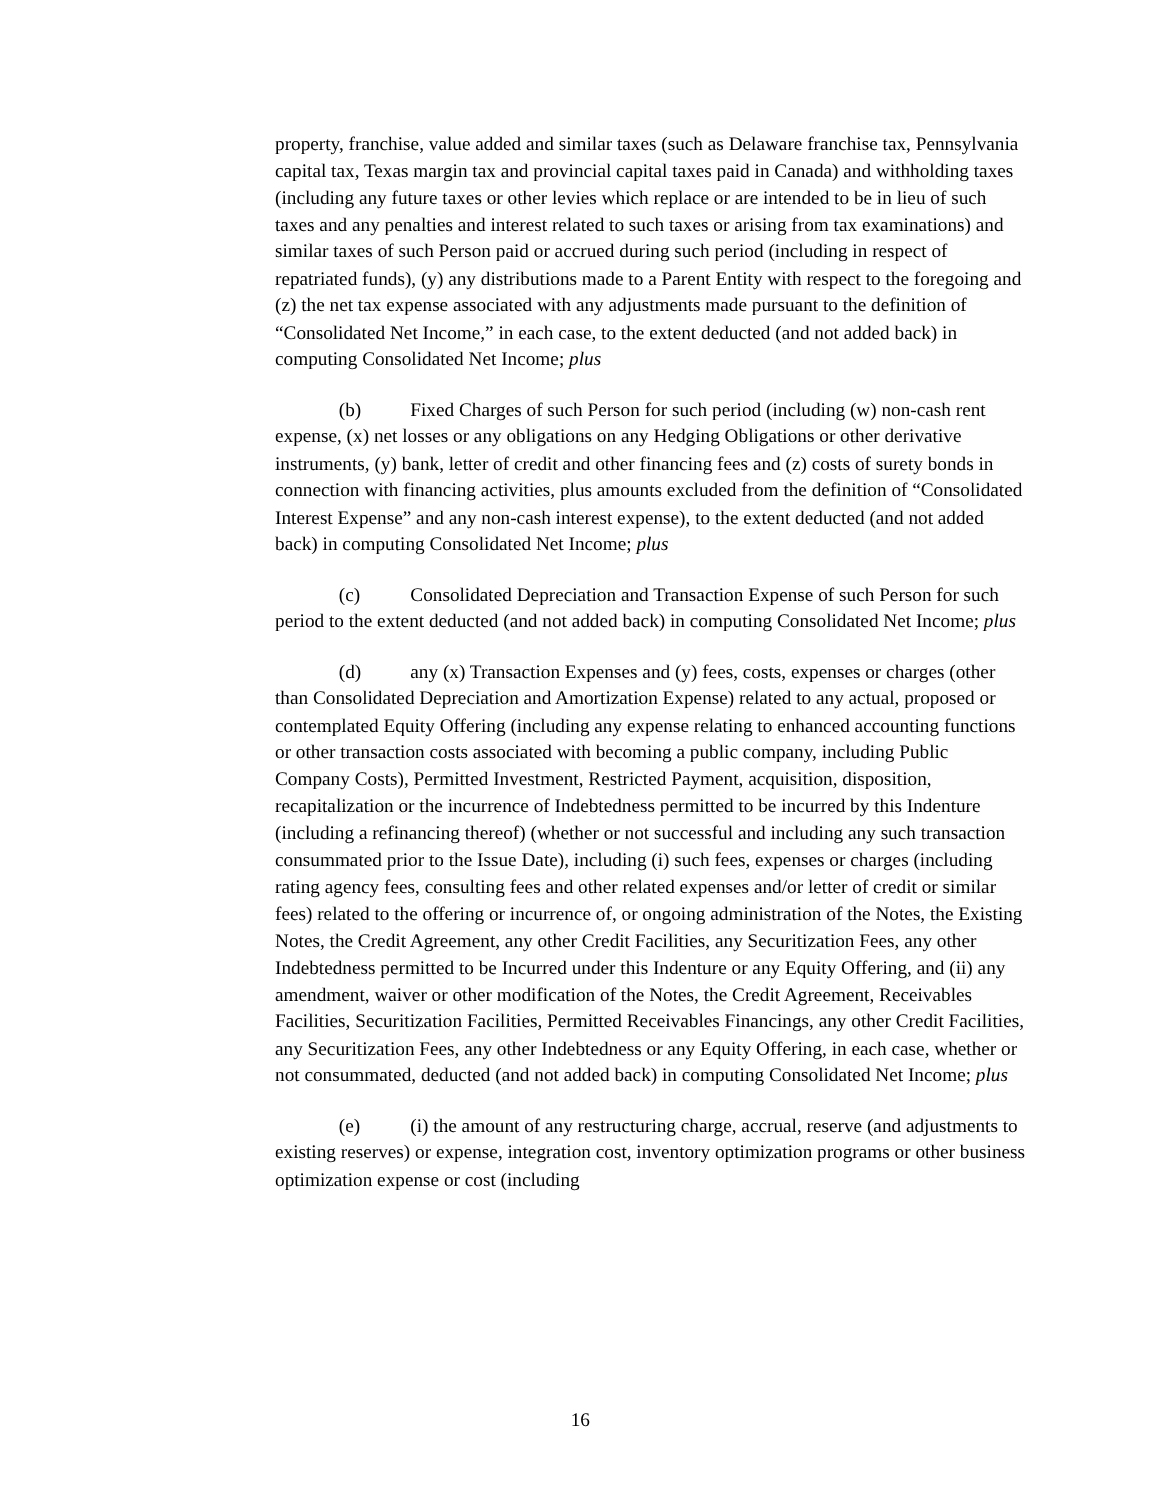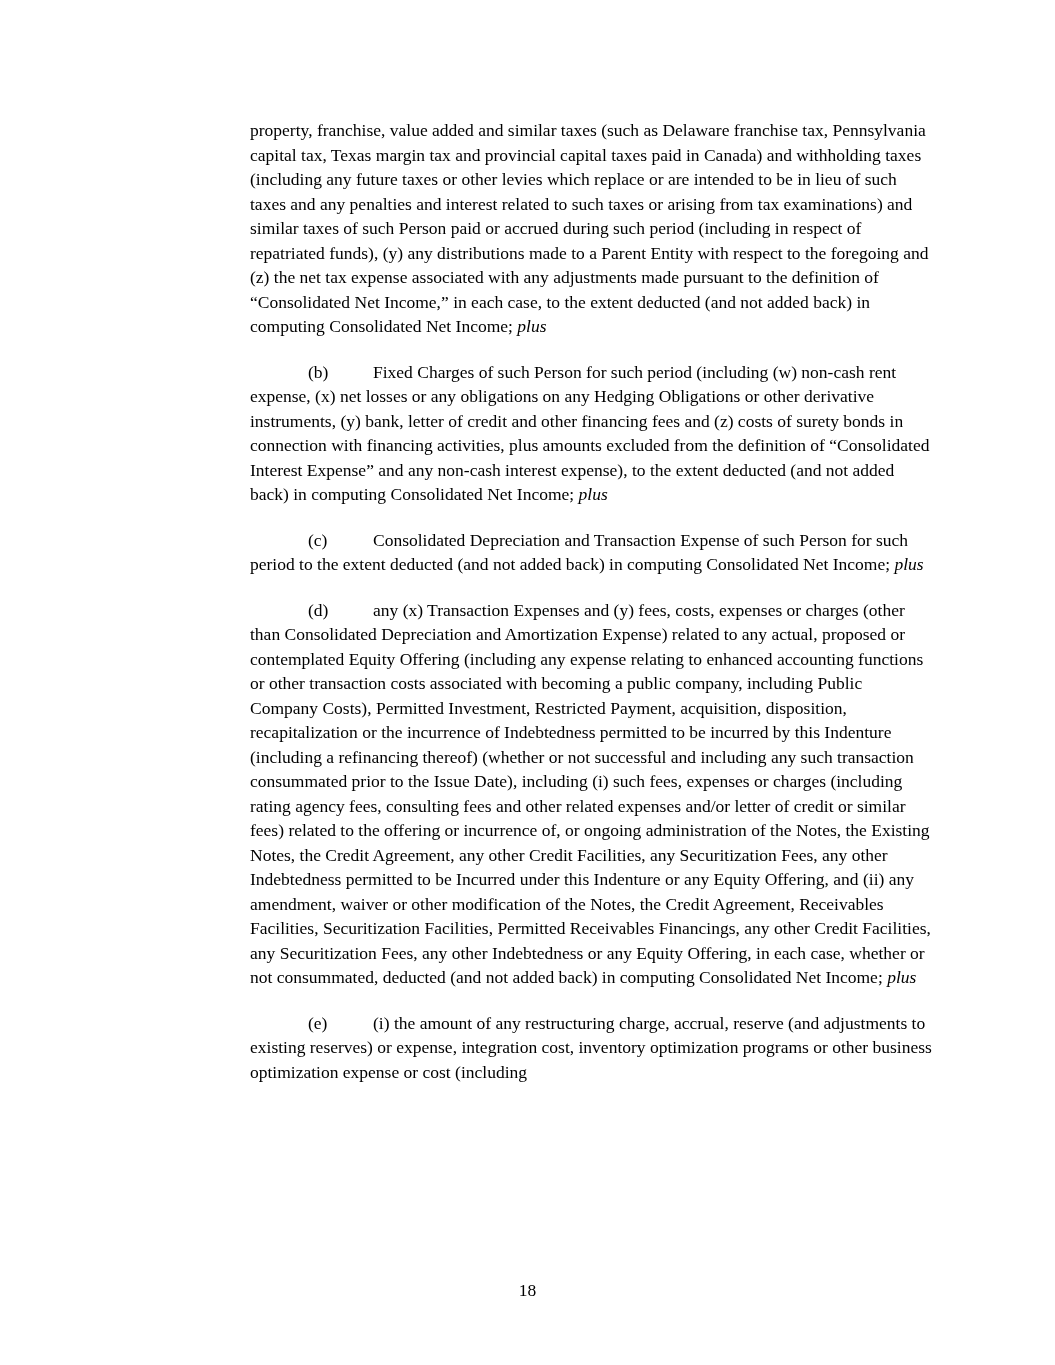--- a/index.html
+++ b/index.html
@@ -58,15 +58,15 @@
     <p class="para"><span class="para-label">(b)</span><span>Fixed Charges of such Person for such period (including (w) non-cash rent expense, (x) net losses or any obligations on any Hedging Obligations or other derivative instruments, (y) bank, letter of credit and other financing fees and (z) costs of surety bonds in connection with financing activities, plus amounts excluded from the definition of “Consolidated Interest Expense” and any non-cash interest expense), to the extent deducted (and not added back) in computing Consolidated Net Income; </span><span class="italic-suffix">plus</span></p>
 
     <p class="para"><span class="para-label">(c)</span><span>Consolidated Depreciation and Transaction Expense of such Person for such period to the extent deducted (and not added back) in computing Consolidated Net Income; </span><span class="italic-suffix">plus</span></p>
 
     <p class="para"><span class="para-label">(d)</span><span>any (x) Transaction Expenses and (y) fees, costs, expenses or charges (other than Consolidated Depreciation and Amortization Expense) related to any actual, proposed or contemplated Equity Offering (including any expense relating to enhanced accounting functions or other transaction costs associated with becoming a public company, including Public Company Costs), Permitted Investment, Restricted Payment, acquisition, disposition, recapitalization or the incurrence of Indebtedness permitted to be incurred by this Indenture (including a refinancing thereof) (whether or not successful and including any such transaction consummated prior to the Issue Date), including (i) such fees, expenses or charges (including rating agency fees, consulting fees and other related expenses and/or letter of credit or similar fees) related to the offering or incurrence of, or ongoing administration of the Notes, the Existing Notes, the Credit Agreement, any other Credit Facilities, any Securitization Fees, any other Indebtedness permitted to be Incurred under this Indenture or any Equity Offering, and (ii) any amendment, waiver or other modification of the Notes, the Credit Agreement, Receivables Facilities, Securitization Facilities, Permitted Receivables Financings, any other Credit Facilities, any Securitization Fees, any other Indebtedness or any Equity Offering, in each case, whether or not consummated, deducted (and not added back) in computing Consolidated Net Income; </span><span class="italic-suffix">plus</span></p>
 
     <p class="para"><span class="para-label">(e)</span><span>(i) the amount of any restructuring charge, accrual, reserve (and adjustments to existing reserves) or expense, integration cost, inventory optimization programs or other business optimization expense or cost (including</span><span class="italic-suffix"></span></p>
 
   </div>
 
-  <div class="page-number">18</div>
+  <div class="page-number">16</div>
 
 </div>
 
 </body></html>

